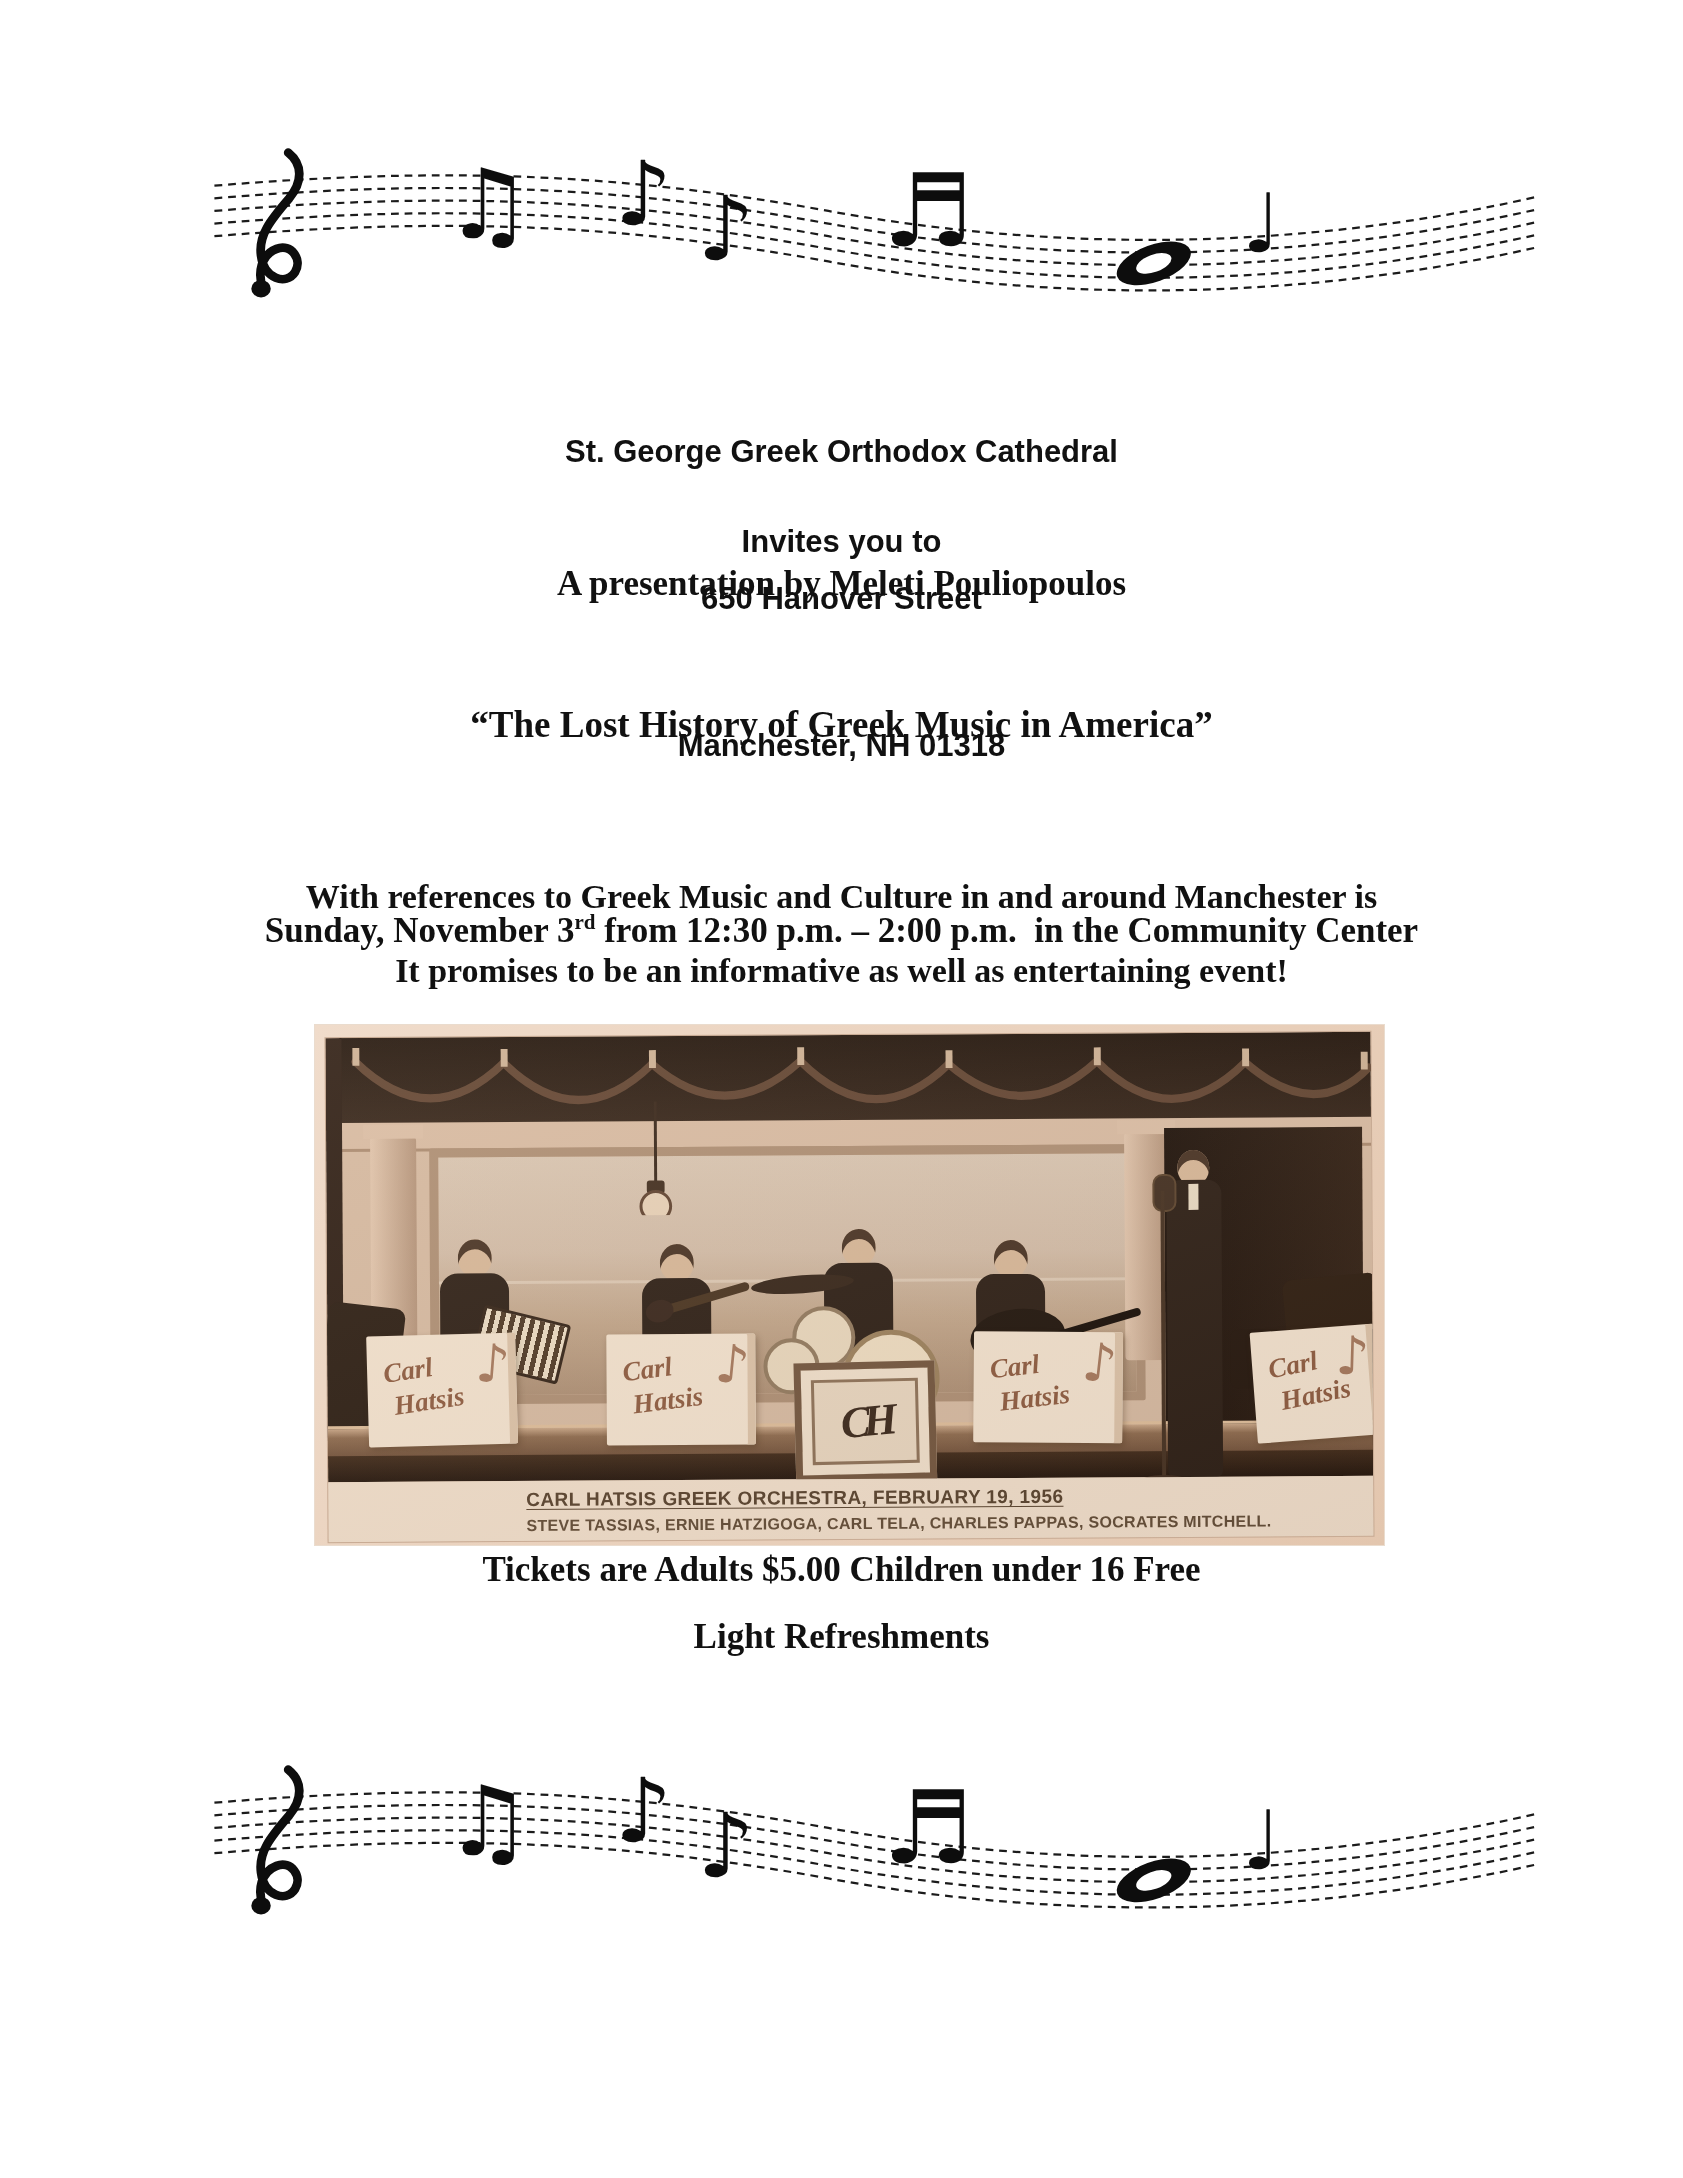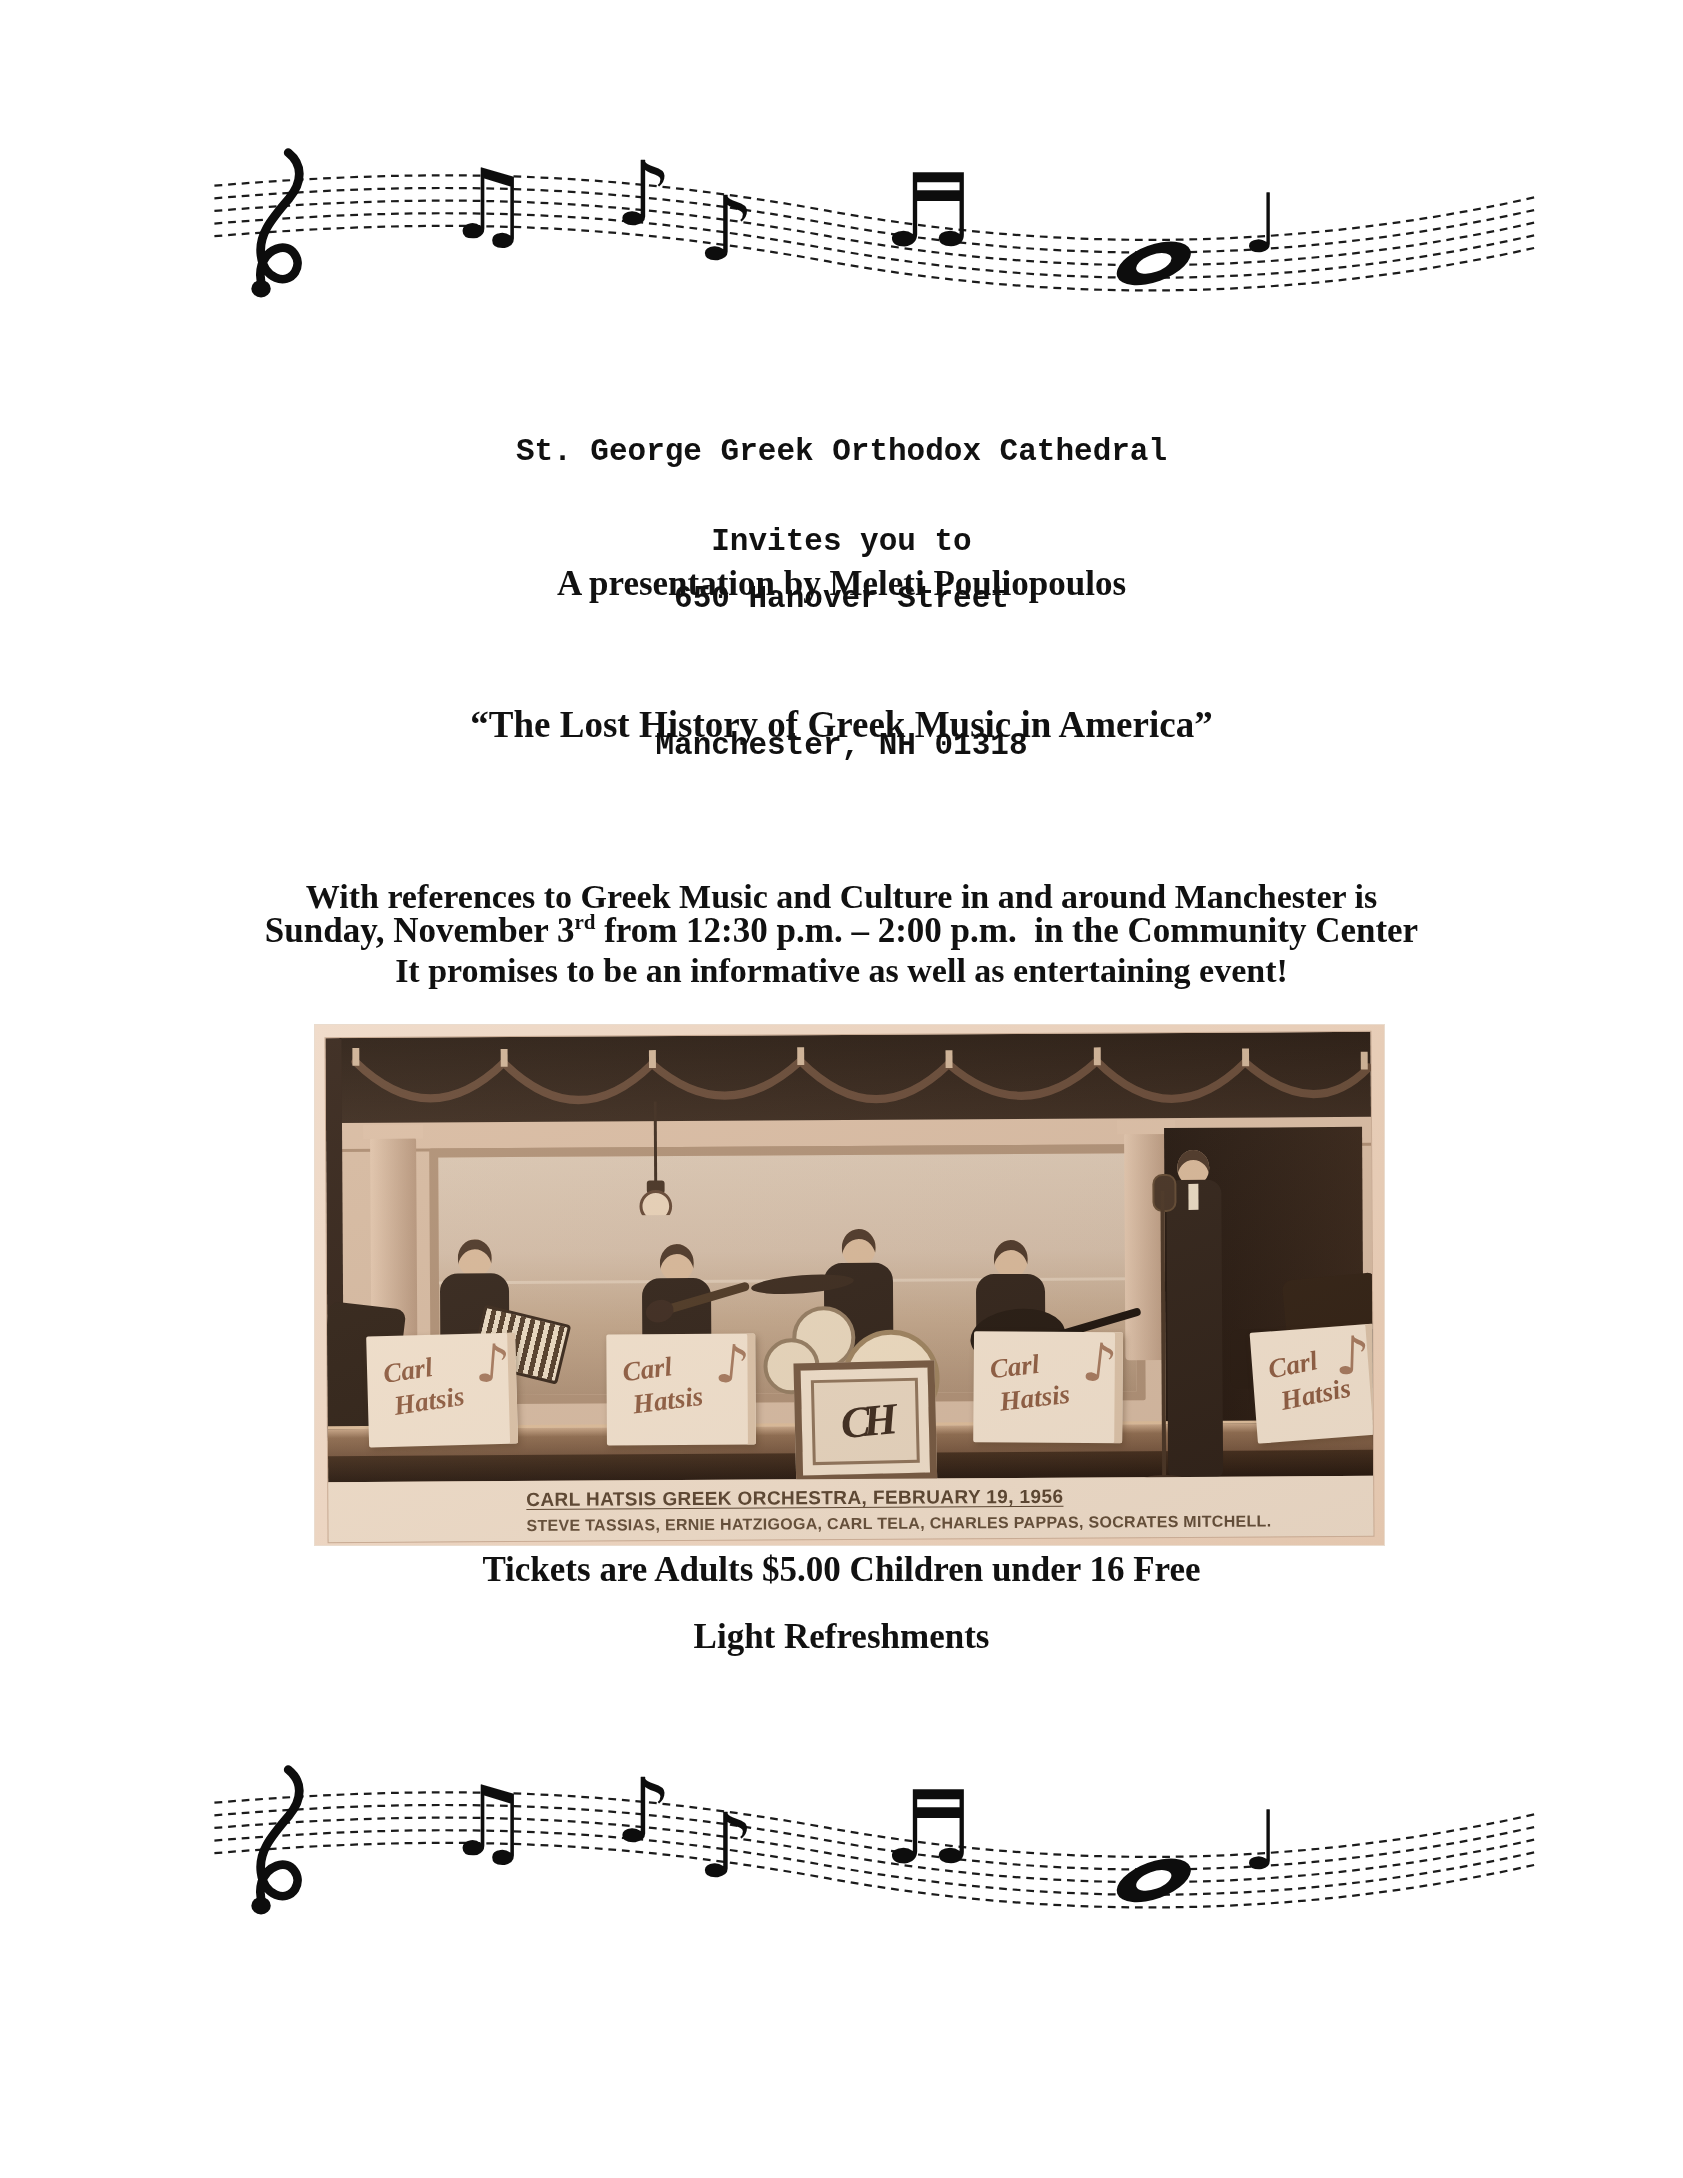--- a/index.html
+++ b/index.html
@@ -1,20 +1,20 @@
 <!DOCTYPE html>
 <html><head>
 <meta charset="utf-8">
 <style>
   html,body{margin:0;padding:0;background:#888;}
   .page{position:relative;width:1683px;height:2178px;background:#ffffff;margin:0 auto;overflow:hidden;
         font-family:"Liberation Sans",sans-serif;color:#111;}
   .ab{position:absolute;}
   .line{position:absolute;left:0;width:100%;text-align:center;white-space:pre-wrap;}
-  .sans{font-family:Liberation Mono, monospace;font-weight:700;}
+  .sans{font-family:Liberation Sans, sans-serif;font-weight:700;}
   .serif{font-family:"Liberation Serif",serif;font-weight:700;}
 
   .l-church{top:329px;font-size:31px;line-height:49px;}
   .l-invites{top:524px;font-size:31px;}
   .l-pres{top:564px;font-size:35px;}
   .l-on{top:642px;font-size:34px;}
   .l-title{top:703px;font-size:37px;}
   .l-refs{top:774px;font-size:34px;line-height:49px;}
   .l-date{top:885px;font-size:35px;margin-top:25px;}
   .l-date sup{font-size:60%;vertical-align:super;}

